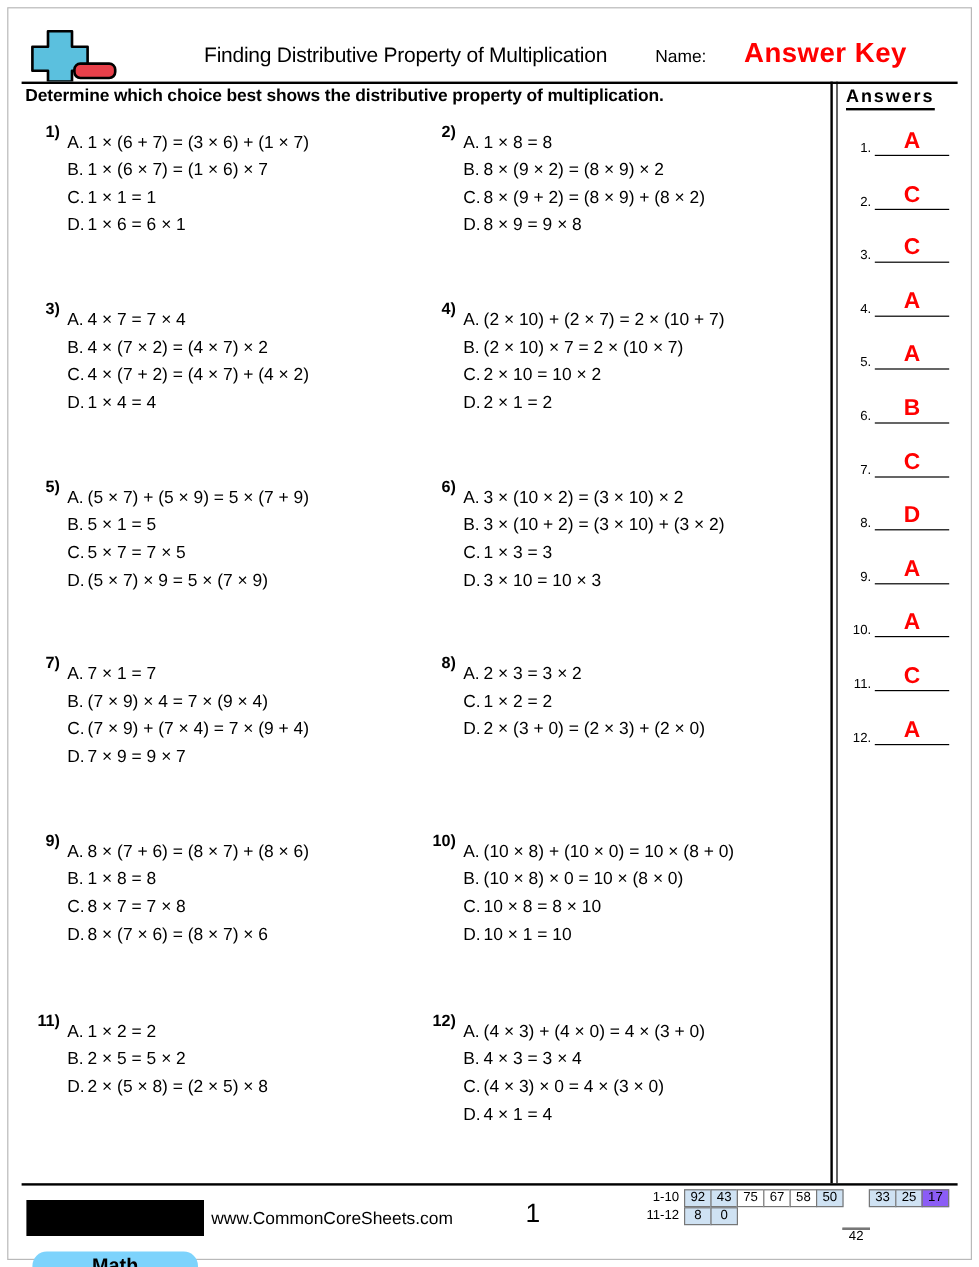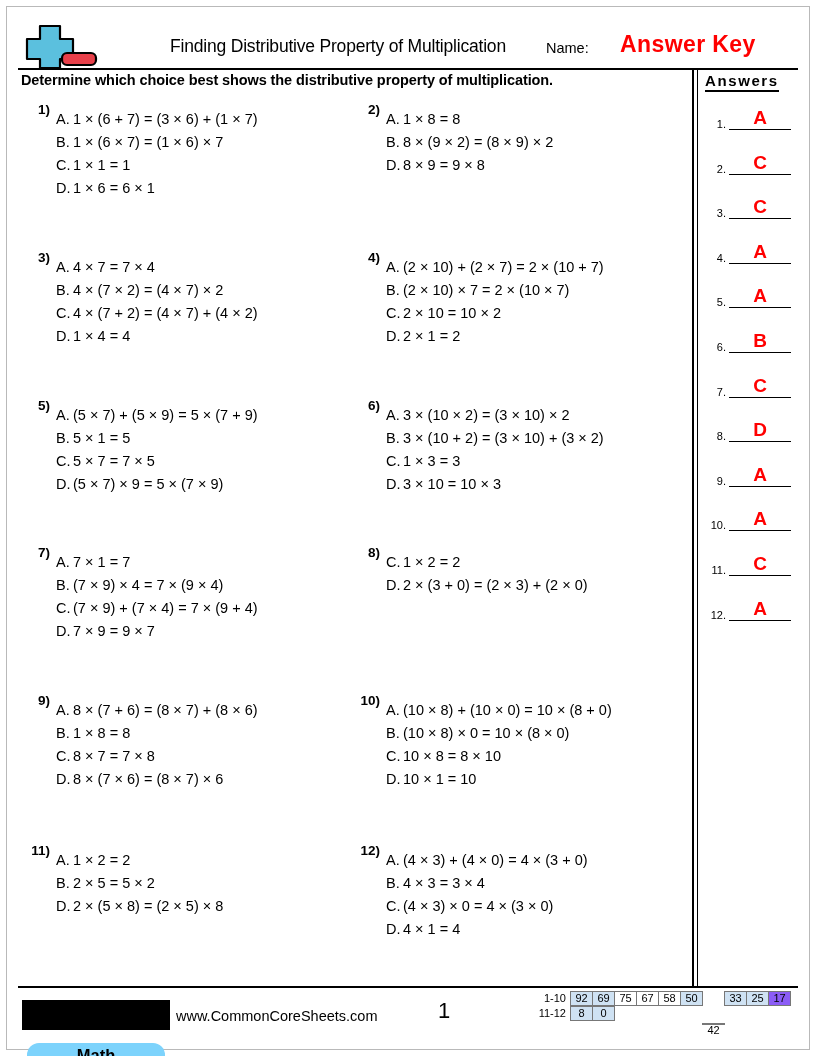--- a/index.html
+++ b/index.html
@@ -318,20 +318,21 @@
         <div class="choice"><span class="choice-letter">B.</span><span>1 × (6 × 7) = (1 × 6) × 7</span></div>
         <div class="choice"><span class="choice-letter">C.</span><span>1 × 1 = 1</span></div>
         <div class="choice"><span class="choice-letter">D.</span><span>1 × 6 = 6 × 1</span></div>
       </div>
     </div>
     <div class="q-block" style="left: 350px; top: 102px;">
       <div class="q-num">2)</div>
       <div class="q-choices">
         <div class="choice"><span class="choice-letter">A.</span><span>1 × 8 = 8</span></div>
         <div class="choice"><span class="choice-letter">B.</span><span>8 × (9 × 2) = (8 × 9) × 2</span></div>
+        <div class="choice"><span class="choice-letter">C.</span><span>8 × (9 + 2) = (8 × 9) + (8 × 2)</span></div>
         <div class="choice"><span class="choice-letter">D.</span><span>8 × 9 = 9 × 8</span></div>
       </div>
     </div>
     <div class="q-block" style="left: 20px; top: 250px;">
       <div class="q-num">3)</div>
       <div class="q-choices">
         <div class="choice"><span class="choice-letter">A.</span><span>4 × 7 = 7 × 4</span></div>
         <div class="choice"><span class="choice-letter">B.</span><span>4 × (7 × 2) = (4 × 7) × 2</span></div>
         <div class="choice"><span class="choice-letter">C.</span><span>4 × (7 + 2) = (4 × 7) + (4 × 2)</span></div>
         <div class="choice"><span class="choice-letter">D.</span><span>1 × 4 = 4</span></div>
@@ -369,20 +370,21 @@
       <div class="q-choices">
         <div class="choice"><span class="choice-letter">A.</span><span>7 × 1 = 7</span></div>
         <div class="choice"><span class="choice-letter">B.</span><span>(7 × 9) × 4 = 7 × (9 × 4)</span></div>
         <div class="choice"><span class="choice-letter">C.</span><span>(7 × 9) + (7 × 4) = 7 × (9 + 4)</span></div>
         <div class="choice"><span class="choice-letter">D.</span><span>7 × 9 = 9 × 7</span></div>
       </div>
     </div>
     <div class="q-block" style="left: 350px; top: 545px;">
       <div class="q-num">8)</div>
       <div class="q-choices">
+        <div class="choice"><span class="choice-letter">A.</span><span>2 × 3 = 3 × 2</span></div>
         <div class="choice"><span class="choice-letter">C.</span><span>1 × 2 = 2</span></div>
         <div class="choice"><span class="choice-letter">D.</span><span>2 × (3 + 0) = (2 × 3) + (2 × 0)</span></div>
       </div>
     </div>
     <div class="q-block" style="left: 20px; top: 693px;">
       <div class="q-num">9)</div>
       <div class="q-choices">
         <div class="choice"><span class="choice-letter">A.</span><span>8 × (7 + 6) = (8 × 7) + (8 × 6)</span></div>
         <div class="choice"><span class="choice-letter">B.</span><span>1 × 8 = 8</span></div>
         <div class="choice"><span class="choice-letter">C.</span><span>8 × 7 = 7 × 8</span></div>
@@ -421,21 +423,21 @@
 <div class="math-badge">
   <div class="math-badge-inner">Math</div>
 </div>
 <div class="site-url">www.CommonCoreSheets.com</div>
 <div class="page-no">1</div>
 <div class="score-table" id="score-table">
     <div class="score-row">
       <div class="score-label">1-10</div>
       <div class="score-cells">
         <div class="score-cell hl" style="background: rgb(207, 226, 243);">92</div>
-        <div class="score-cell hl" style="background: rgb(207, 226, 243);">69</div>
+        <div class="score-cell hl" style="background: rgb(207, 226, 243);">43</div>
         <div class="score-cell">75</div>
         <div class="score-cell">67</div>
         <div class="score-cell">58</div>
         <div class="score-cell hl" style="background: rgb(207, 226, 243);">50</div>
         <div class="score-cell hl" style="background: #a3a3a3; margin-top: 32px;">42</div>
         <div class="score-cell hl" style="background: rgb(207, 226, 243);">33</div>
         <div class="score-cell hl" style="background: rgb(207, 226, 243);">25</div>
         <div class="score-cell hl" style="background: #8b5cf6;">17</div>
       </div>
     </div>

